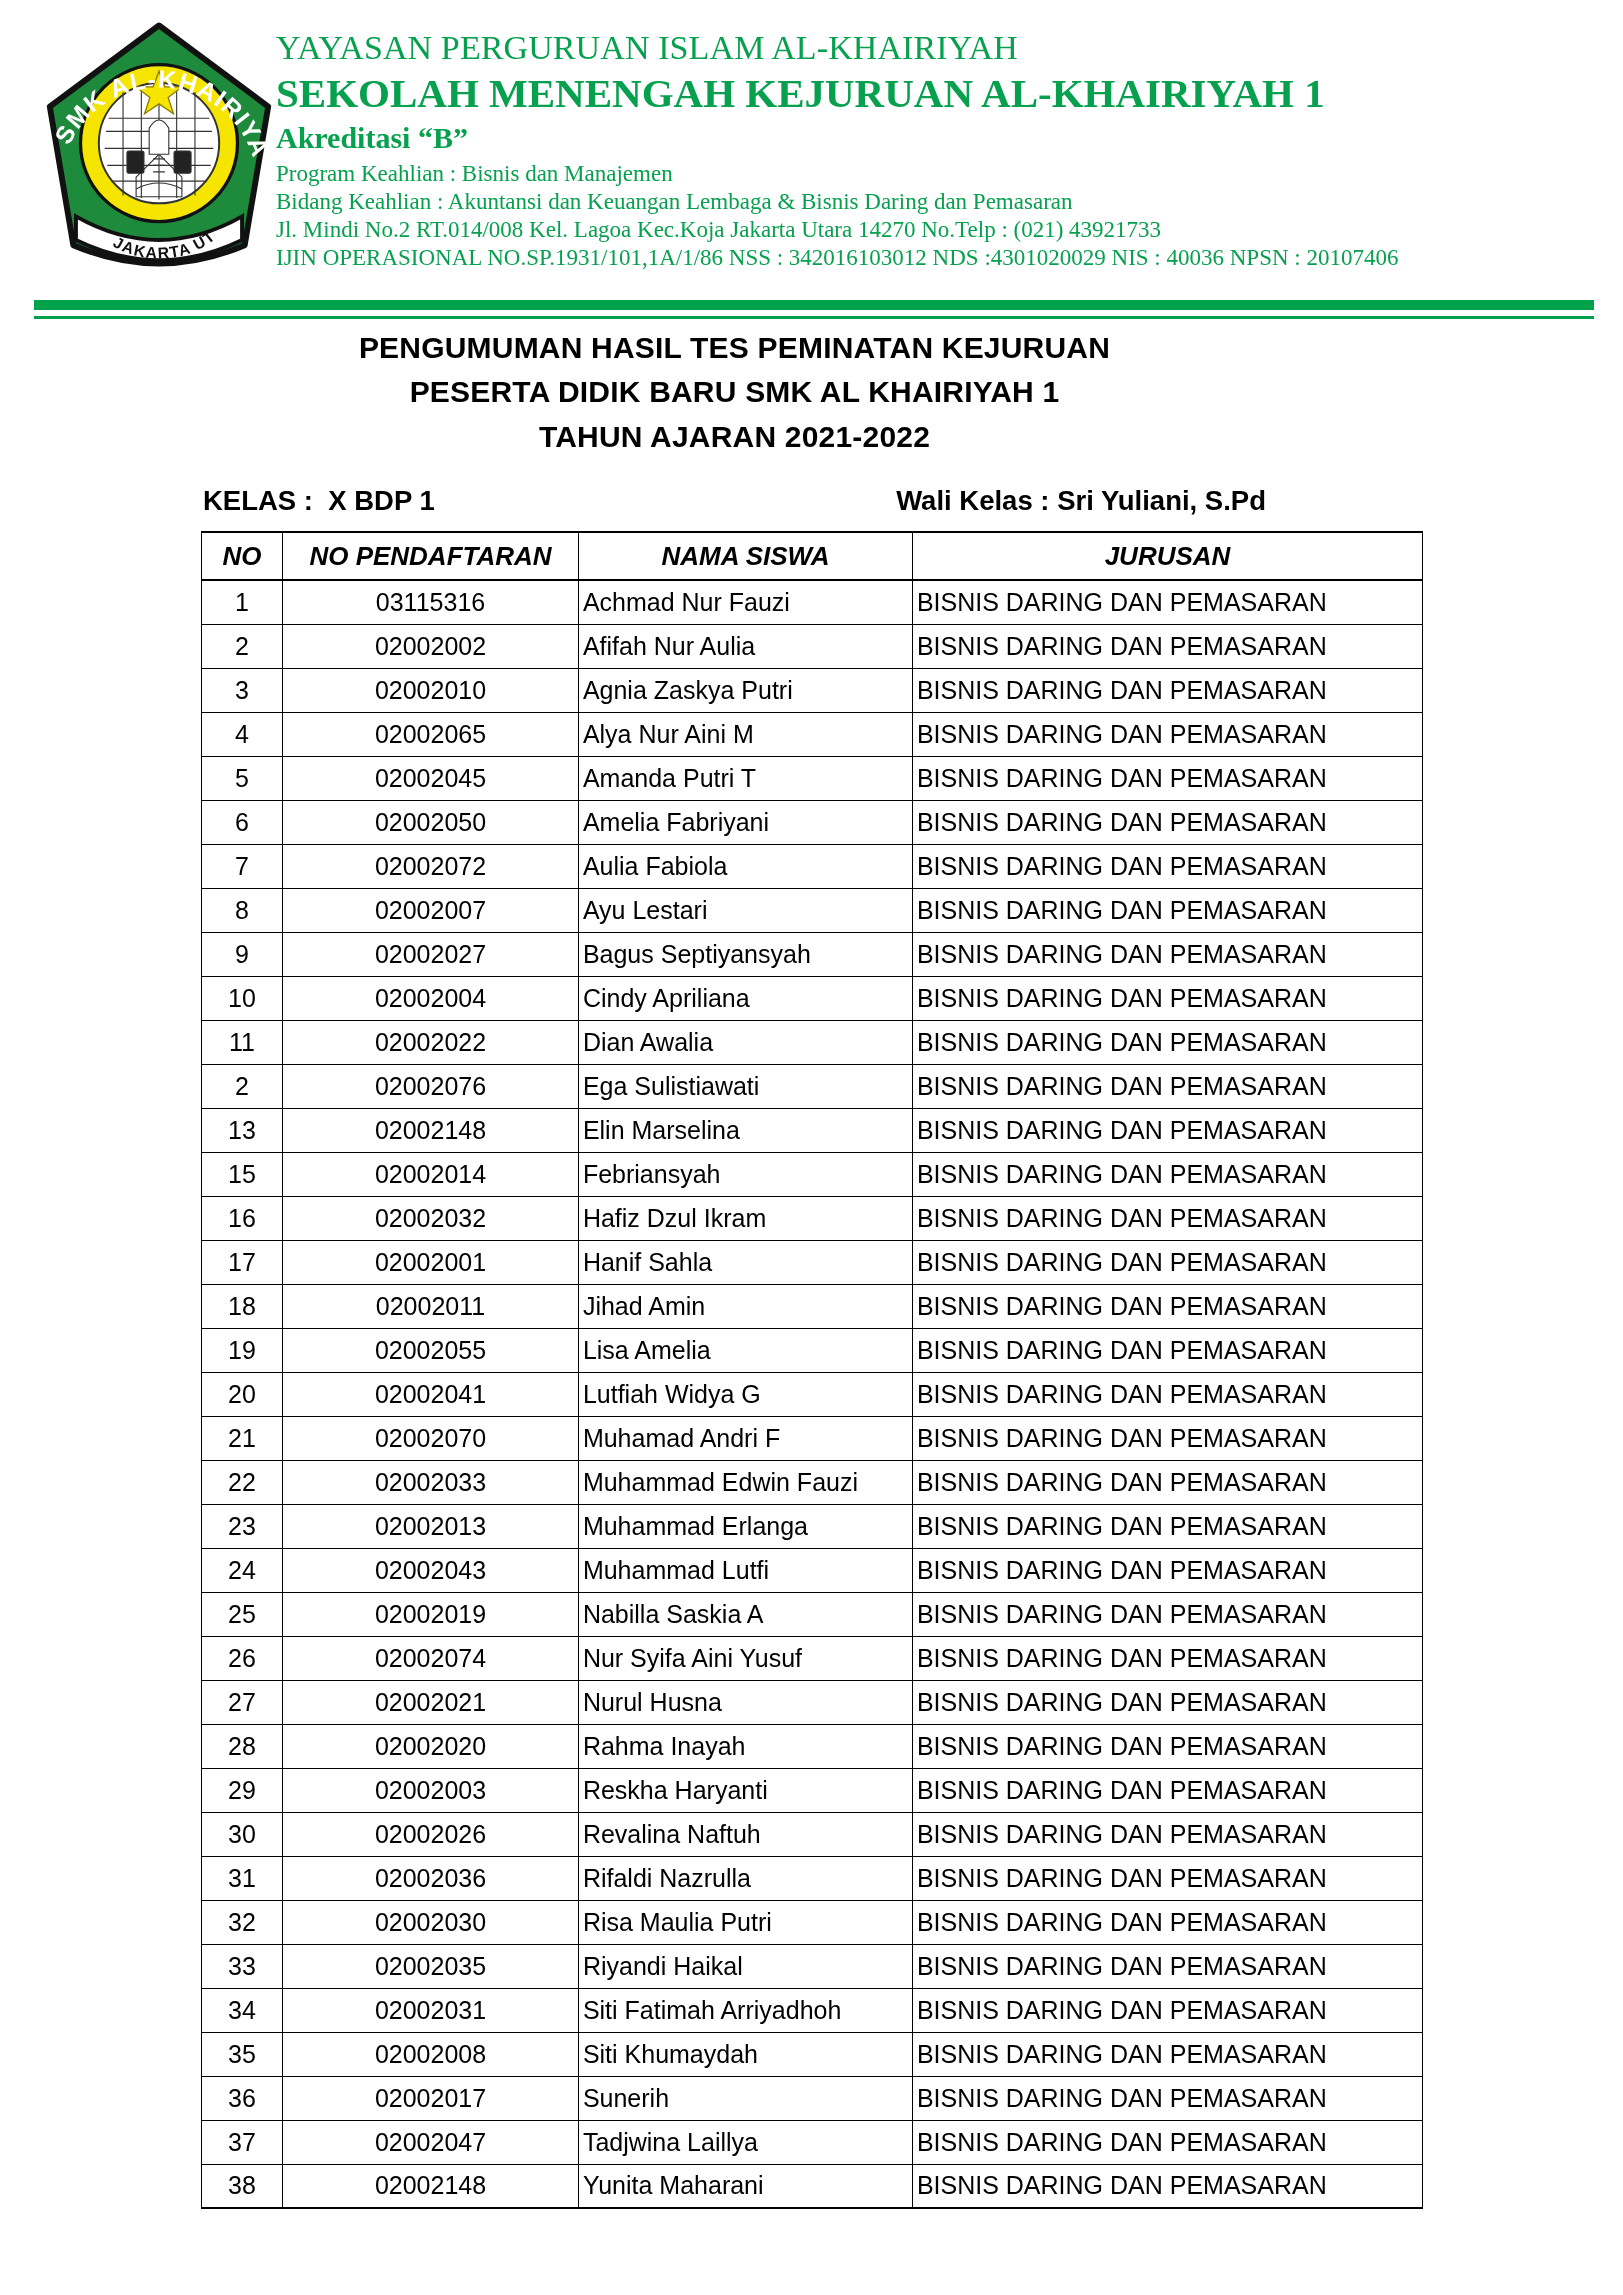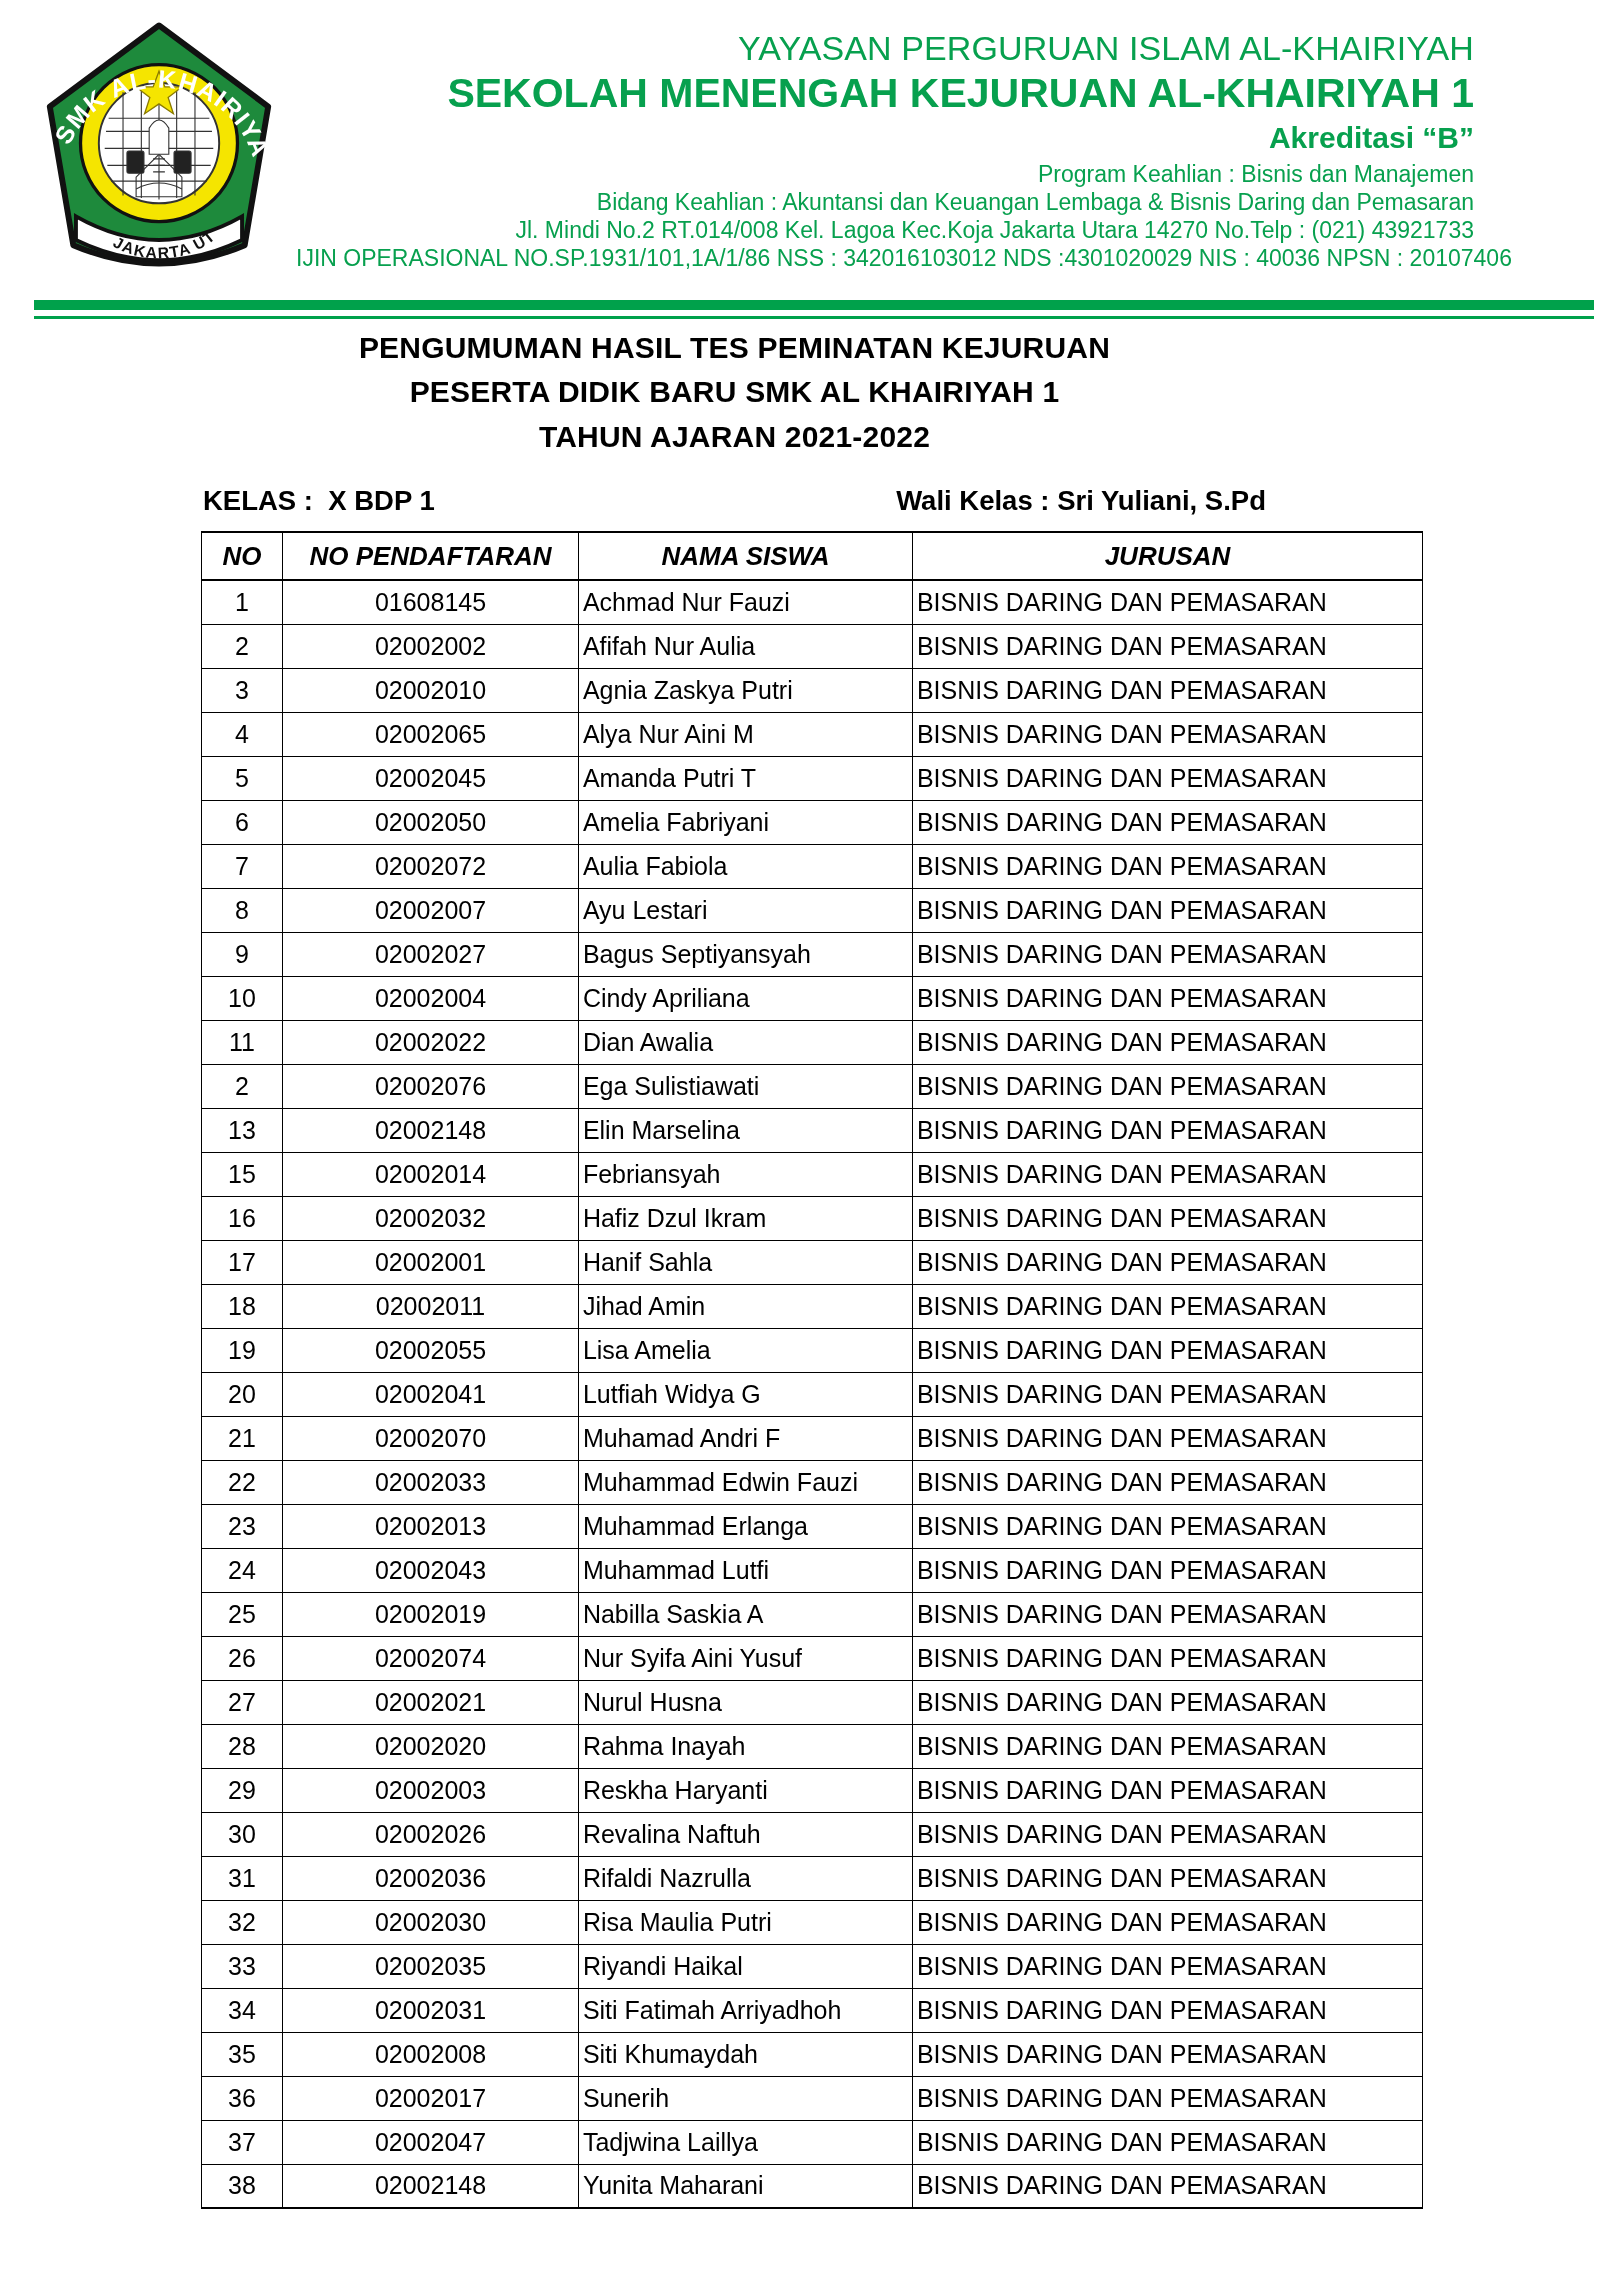--- a/index.html
+++ b/index.html
@@ -28,26 +28,26 @@
     left: 38px;
     top: 19.6px;
     width: 242px;
     height: 262px;
   }
 
   .logo-svg { display: block; width: 242px; height: 262px; }
 
   .head-text {
     position: absolute;
-    left: 296px;
+    left: 276px;
     top: 30px;
     width: 1178px;
-    text-align: right;
+    text-align: left;
     color: #07A04E;
-    font-family: Liberation Sans, sans-serif;
+    font-family: Liberation Serif, serif;
     line-height: 1.06;
   }
 
   .hl-1 {
     font-size: 34px;
     letter-spacing: 0.1px;
     white-space: nowrap;
   }
   .hl-2 {
     font-size: 41px;
@@ -274,21 +274,21 @@
       <tr>
         <th>NO</th>
         <th>NO PENDAFTARAN</th>
         <th>NAMA SISWA</th>
         <th>JURUSAN</th>
       </tr>
     </thead>
     <tbody id="roster-body">
         <tr>
           <td class="c-no">1</td>
-          <td class="c-reg">01608145</td>
+          <td class="c-reg">03115316</td>
           <td class="c-name">Achmad Nur Fauzi</td>
           <td class="c-major">BISNIS DARING DAN PEMASARAN</td>
         </tr>
         <tr>
           <td class="c-no">2</td>
           <td class="c-reg">02002002</td>
           <td class="c-name">Afifah Nur Aulia</td>
           <td class="c-major">BISNIS DARING DAN PEMASARAN</td>
         </tr>
         <tr>

